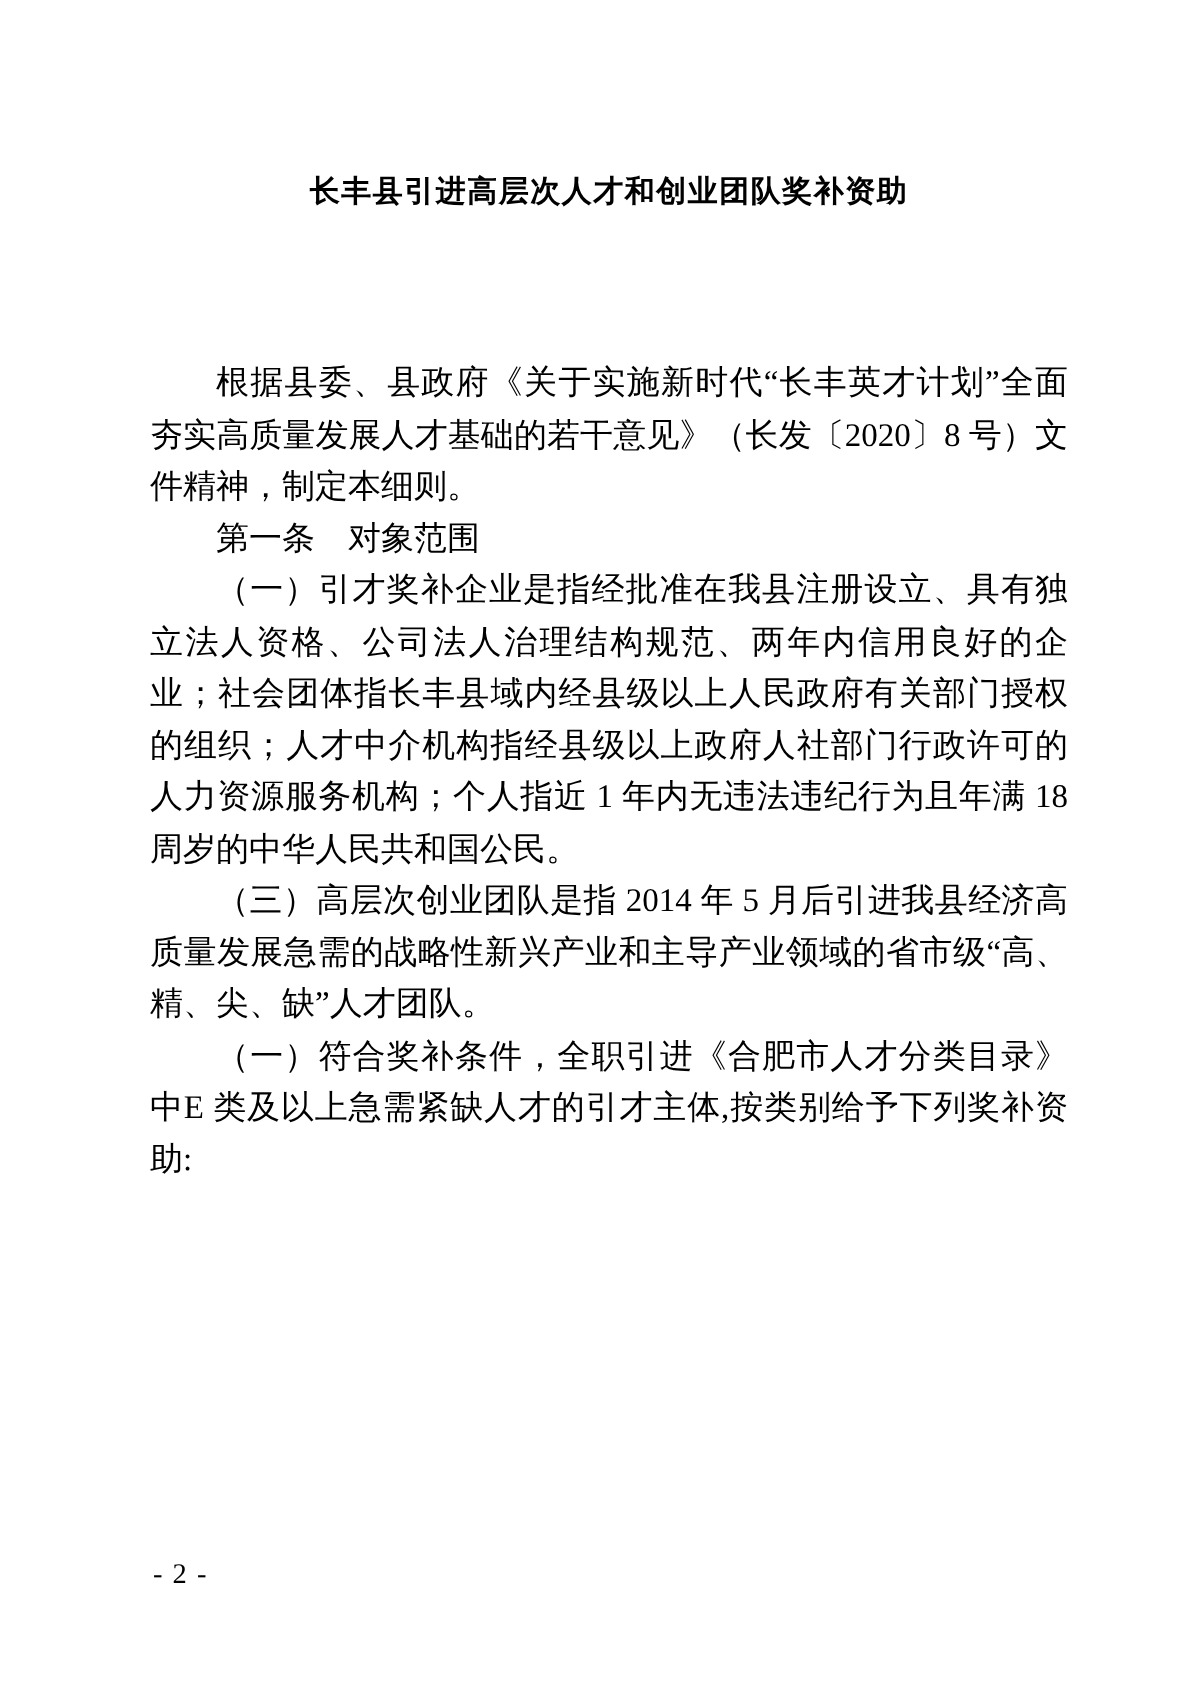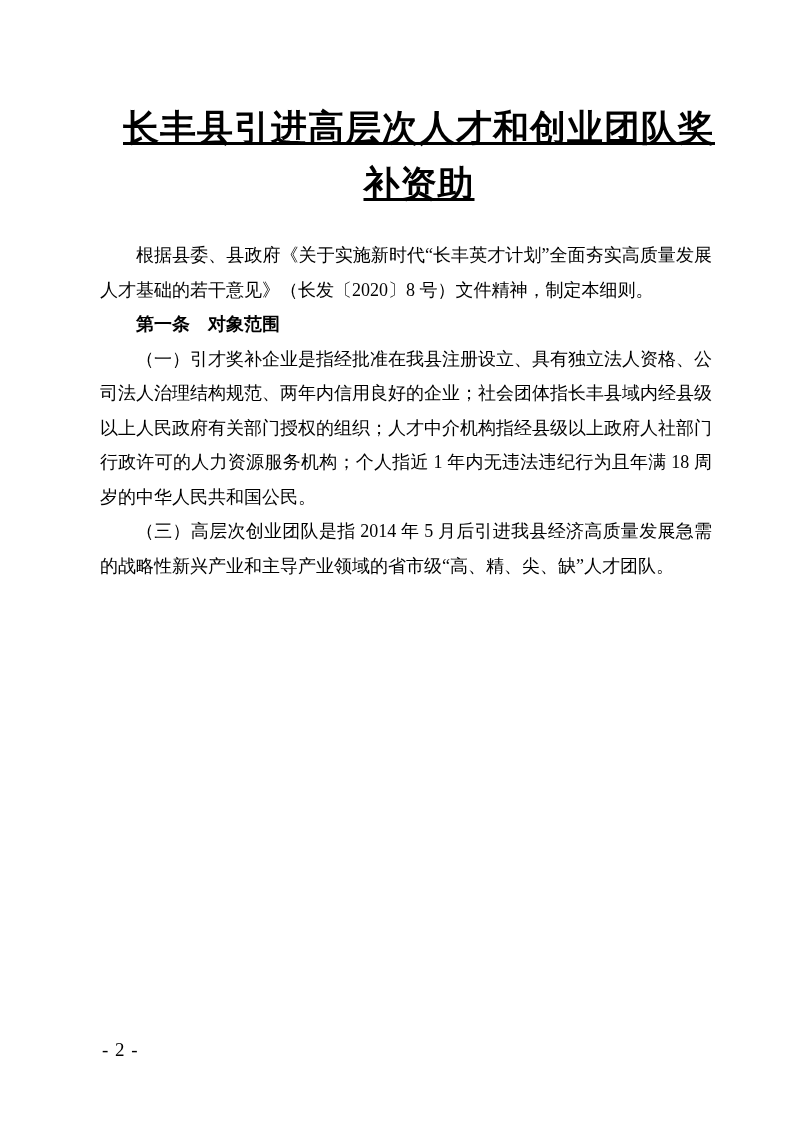--- a/index.html
+++ b/index.html
@@ -11,55 +11,54 @@
     position: relative;
     width: 794px;
     height: 1123px;
     background: #ffffff;
     color: #000000;
     overflow: hidden;
     font-family: "Liberation Serif", serif;
   }
   .doc-title {
     position: absolute;
-    left: 113px;
+    left: 100px;
     top: 100px;
     width: 612px;
     margin: 0;
     text-align: center;
     font-family: "Liberation Serif", serif;
     font-weight: bold;
-    font-size: 36px;
+    font-size: 20px;
     line-height: 56px;
     letter-spacing: 1px;
-    text-decoration: underline;
   }
   .doc-title .title-line {
     display: block;
   }
   .doc-body {
     position: absolute;
     left: 100px;
     top: 238px;
     width: 612px;
-    font-size: 18px;
+    font-size: 22px;
     line-height: 34.5px;
   }
   .doc-body p {
     margin: 0;
     padding: 0;
     text-indent: 2em;
     text-align: justify;
     text-justify: inter-character;
     text-align-last: left;
     word-break: break-all;
   }
   .doc-body p.section-heading {
     font-family: "Liberation Sans", sans-serif;
-    font-weight: bold;
+    font-weight: normal;
     text-align: right;
   }
   .page-number {
     position: absolute;
     left: 102px;
     top: 1038px;
     font-size: 19px;
     line-height: 24px;
     font-family: "Liberation Serif", serif;
     letter-spacing: 1px;
@@ -73,17 +72,18 @@
 
   <h1 class="doc-title">
     <span class="title-line">长丰县引进高层次人才和创业团队奖补资助</span>
   </h1>
 
   <div class="doc-body">
     <p>根据县委、县政府《关于实施新时代“长丰英才计划”全面夯实高质量发展人才基础的若干意见》（长发〔2020〕8 号）文件精神，制定本细则。</p>
     <p class="section-heading">第一条　对象范围</p>
     <p>（一）引才奖补企业是指经批准在我县注册设立、具有独立法人资格、公司法人治理结构规范、两年内信用良好的企业；社会团体指长丰县域内经县级以上人民政府有关部门授权的组织；人才中介机构指经县级以上政府人社部门行政许可的人力资源服务机构；个人指近 1 年内无违法违纪行为且年满 18 周岁的中华人民共和国公民。</p>
     <p>（三）高层次创业团队是指 2014 年 5 月后引进我县经济高质量发展急需的战略性新兴产业和主导产业领域的省市级“高、精、尖、缺”人才团队。</p>
+    <p>（一）符合奖补条件，全职引进《合肥市人才分类目录》中E 类及以上急需紧缺人才的引才主体,按类别给予下列奖补资助:</p>
   </div>
 
   <div class="page-number">- 2 -</div>
 
 </div>
 
 </body></html>

